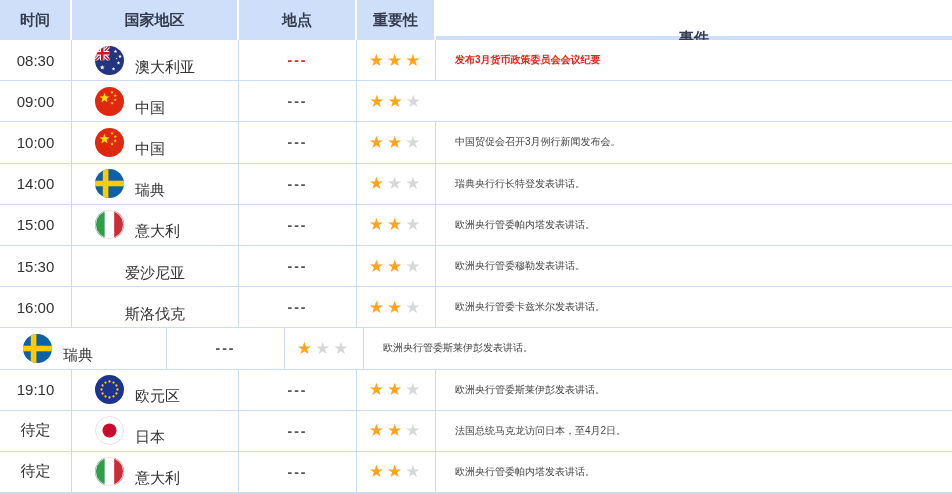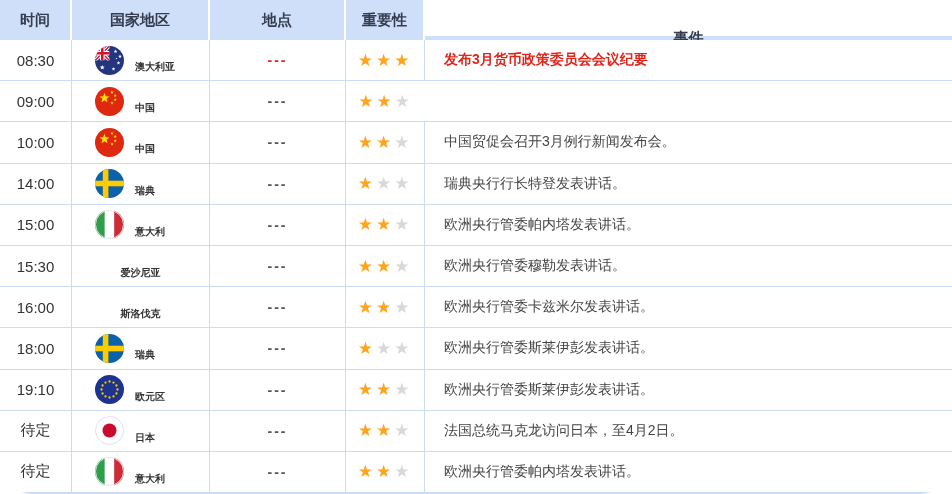--- a/index.html
+++ b/index.html
@@ -1,39 +1,39 @@
 <!DOCTYPE html>
 <html style="--header-bg: #cfdffa; --header-fg: #343c4e; --border: #cbdbf3; --accent-red: #e1251b; --star-on: #ffa41c; --star-off: #d8d8d8;"><head>
 <meta charset="utf-8">
 <style>
   html,body{margin:0;padding:0;background:#fff;}
   body{width:952px;height:494px;font-family:"Liberation Sans","DejaVu Sans",sans-serif;overflow:hidden;}
-  .calendar{display:flex;flex-direction:column;width:952px;height:494px;box-sizing:border-box;border-bottom:2px solid var(--border,#cbdbf3);border-radius:32px;}
+  .calendar{display:flex;flex-direction:column;width:952px;height:494px;box-sizing:border-box;border-bottom:2px solid var(--border,#cbdbf3);}
   .hrow{display:flex;flex:0 0 40px;height:40px;}
   .hcell{background:var(--header-bg,#cfdffa);color:var(--header-fg,#343c4e);font-weight:bold;font-size:15px;
          display:flex;align-items:center;justify-content:center;border-right:2px solid #fff;box-sizing:border-box;}
   .hcell:last-child{border-right:none;margin-top:36px;}
   .row{display:flex;flex:1;box-sizing:border-box;background:#fff;}
   .row + .row{border-top:1px solid var(--border,#cbdbf3);}
   .cell{display:flex;align-items:center;box-sizing:border-box;border-right:1px solid var(--border,#cbdbf3);}
   .cell:last-child{border-right:none;}
   .c0{width:72px;justify-content:center;}
-  .c1{width:138px;padding-left:23px;}
+  .c1{width:167px;padding-left:23px;}
   .c1.center{justify-content:center;padding-left:0;}
-  .c2{width:136px;justify-content:center;}
+  .c2{width:118px;justify-content:center;}
   .c3{width:79px;justify-content:center;}
   .c4{flex:1;padding-left:19px;}
   .time{font-size:15px;color:#333;}
   .flag{width:29px;height:29px;flex:0 0 29px;margin-right:11px;display:inline-flex;}
-  .cname{font-weight:bold;font-size:10px;color:#333;margin-top:14px;}
+  .cname{font-weight:normal;font-size:15px;color:#333;margin-top:14px;}
   .loc{font-size:14px;color:#555;letter-spacing:2px;font-weight:bold;}
   .stars{font-size:17px;letter-spacing:3px;line-height:1;}
   .star-on{color:var(--star-on,#ffa41c);}
   .star-off{color:var(--star-off,#d8d8d8);}
-  .event{font-size:14px;color:#444;text-align:right;}
+  .event{font-size:10px;color:#444;text-align:right;}
   .row.hl .loc{color:var(--accent-red,#e1251b);}
   .row.hl .event{color:var(--accent-red,#e1251b);font-weight:bold;}
 </style>
 </head>
 <body>
 
 <div class="calendar">
   <div class="hrow">
     <div class="hcell c0">时间</div>
     <div class="hcell c1" style="padding-left:0;justify-content:center;">国家地区</div>
@@ -250,23 +250,20 @@
           <span class="loc">---</span>
         </div>
         <div class="cell c3">
           <span class="stars"><span class="star-on">★</span><span class="star-on">★</span><span class="star-off">★</span></span>
         </div>
         <div class="cell c4">
           <span class="event">欧洲央行管委卡兹米尔发表讲话。</span>
         </div>
       </div>
       <div class="row">
-        <div class="cell c0">
-          <span class="time">18:00</span>
-        </div>
         <div class="cell c1">
           <span class="flag">
             <svg width="29" height="29" viewBox="0 0 29 29">
               <defs>
                 <clipPath id="cp7">
                   <circle cx="14.5" cy="14.5" r="14.5"></circle>
                 </clipPath>
                 <clipPath id="cj7">
                   <rect x="0" y="0" width="14.5" height="14.5"></rect>
                 </clipPath>

